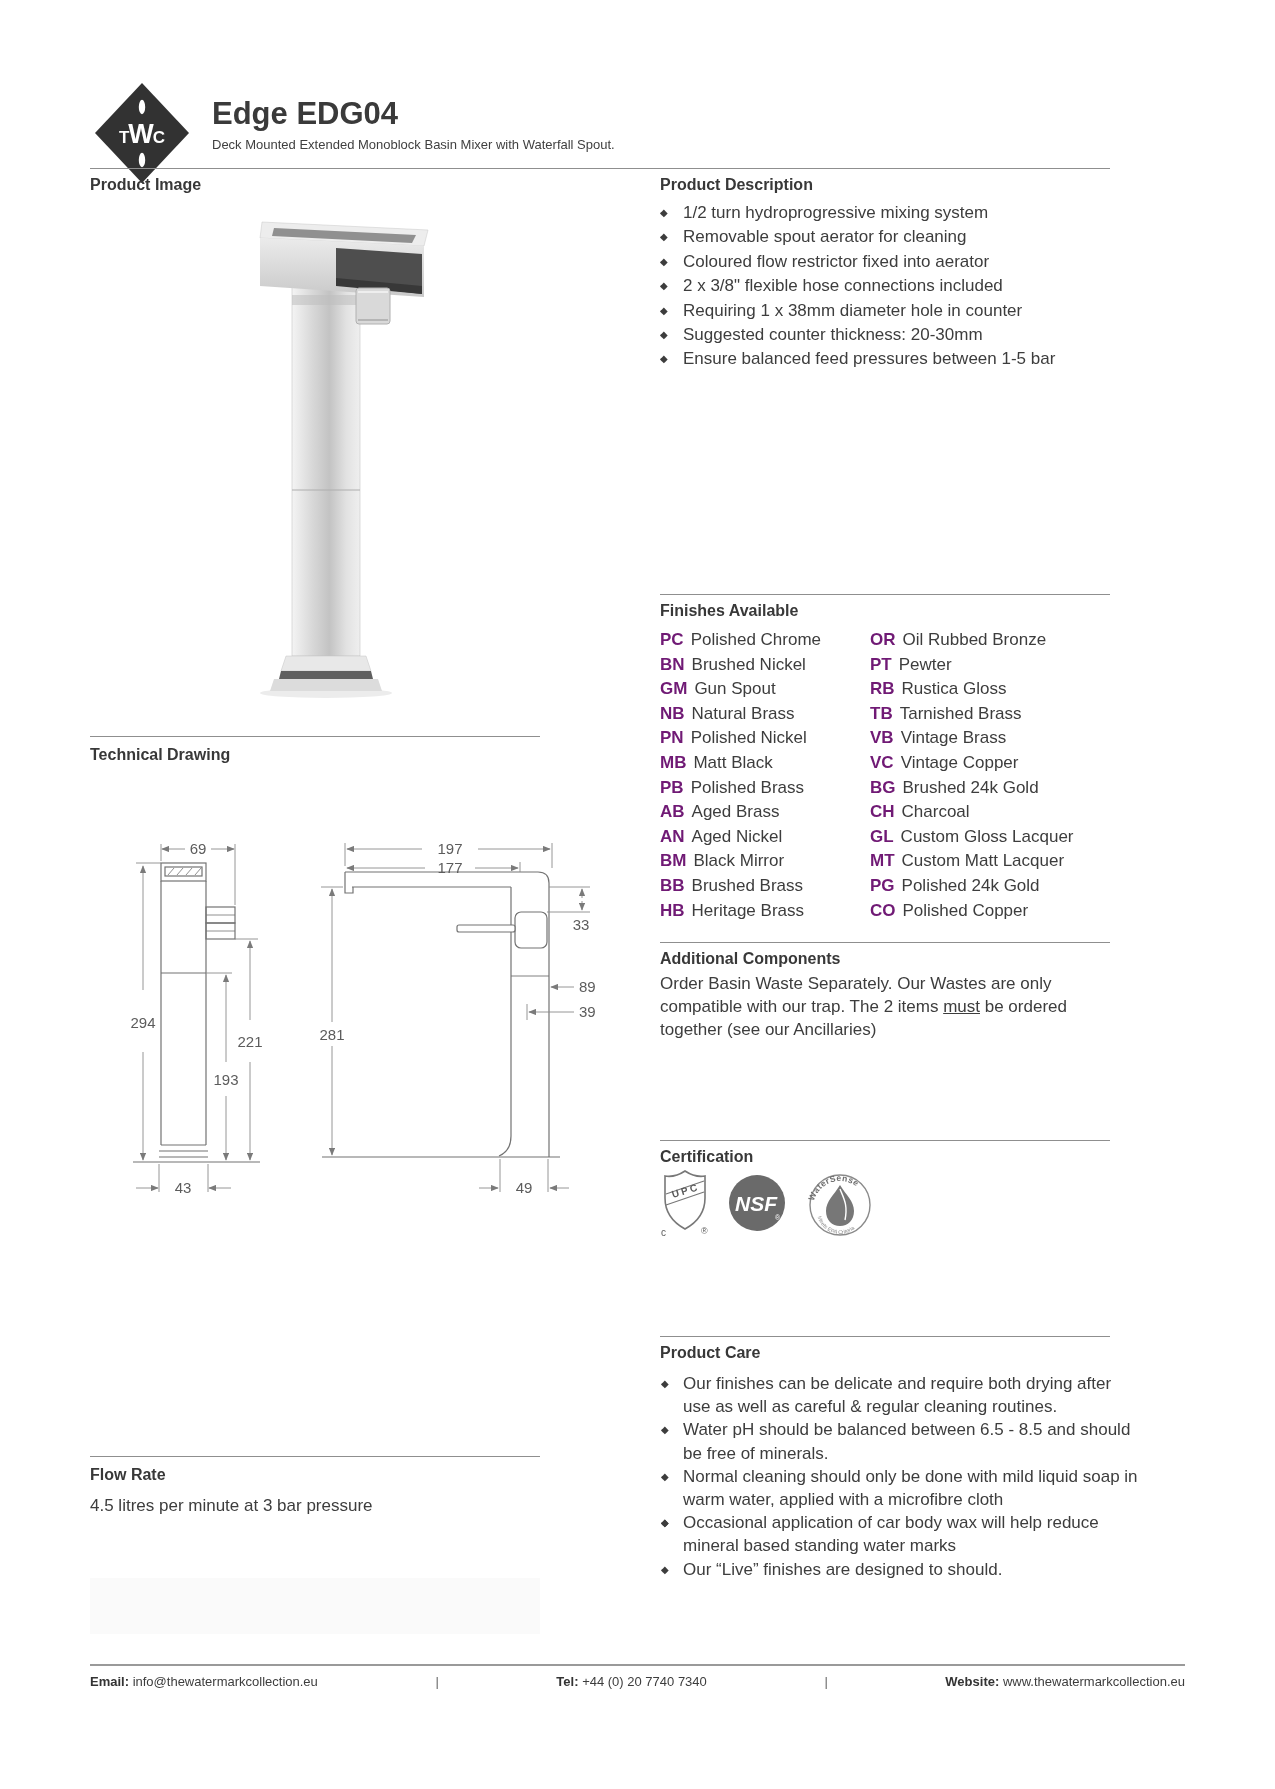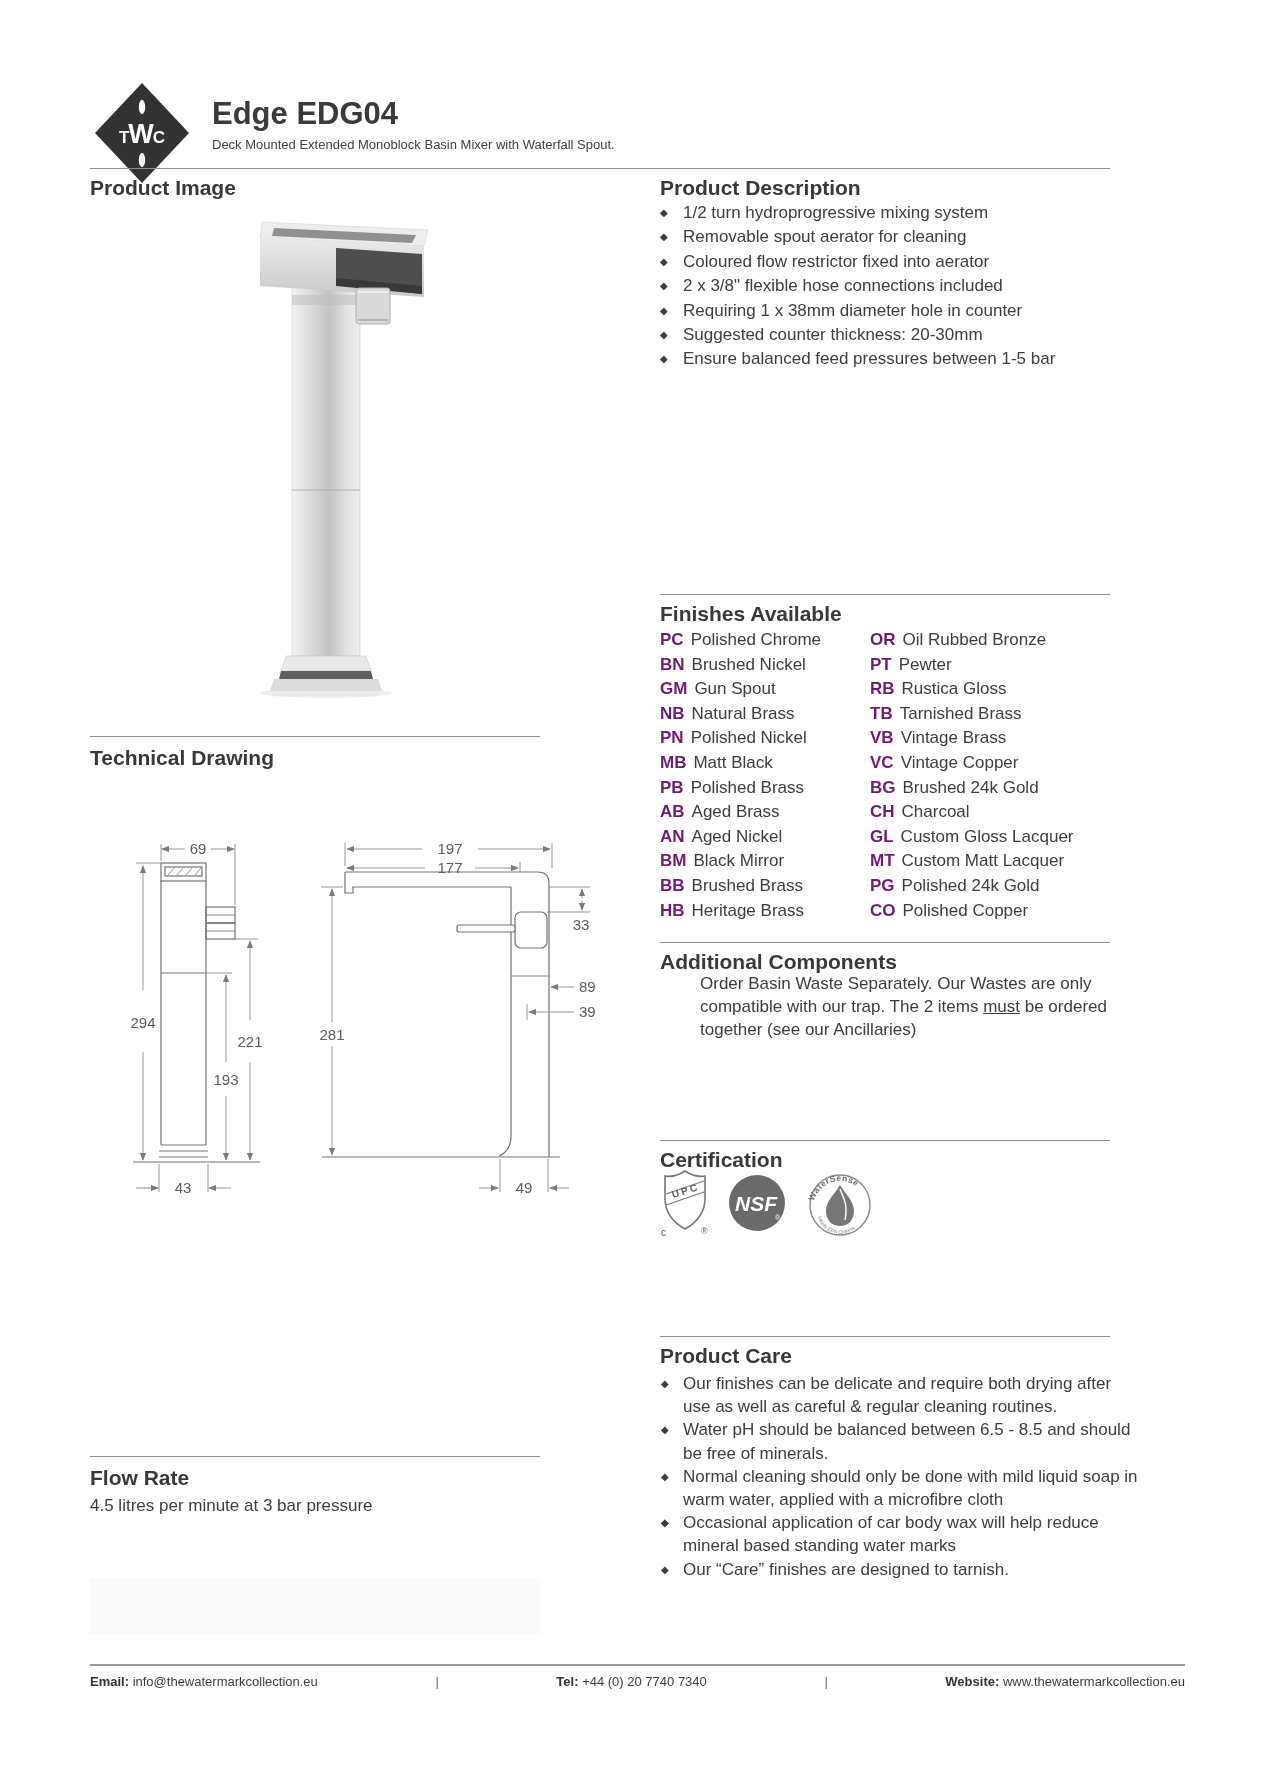--- a/index.html
+++ b/index.html
@@ -1,32 +1,32 @@
 <!DOCTYPE html>
 <html><head>
 <meta charset="utf-8">
 <style>
   html,body{margin:0;padding:0;background:#fff;}
   .page{position:relative;width:1275px;height:1789px;background:#fff;overflow:hidden;
         font-family:"Liberation Sans",sans-serif;color:#3d3d3d;padding-left:6px;}
   .abs{position:absolute;}
-  .h{position:absolute;font-weight:bold;font-size:21px;color:#383838;white-space:nowrap;}
+  .h{position:absolute;font-weight:bold;font-size:16px;color:#383838;white-space:nowrap;}
   .rule{position:absolute;height:1px;background:#8f8f8f;}
   .rule2{position:absolute;height:2px;background:#9a9a9a;}
   .title{position:absolute;font-weight:bold;font-size:31px;color:#3a3a3a;}
   .subtitle{position:absolute;font-size:13px;color:#3f3f3f;}
   .bullets{position:absolute;font-size:17px;}
   .drow{display:flex;line-height:24.4px;}
   .bmark{width:23px;font-size:10px;line-height:24.4px;color:#3d3d3d;flex:0 0 23px;}
   .crow{position:relative;padding-left:23px;line-height:23.2px;}
   .crow .bmark2{position:absolute;left:1px;top:0;font-size:10px;line-height:23.2px;}
   .fcol{position:absolute;font-size:17px;}
   .frow{line-height:24.6px;white-space:nowrap;}
   .frow b{margin-right:7px;color:#701a75;}
-  .para{position:absolute;font-size:17px;line-height:23px;margin-left:40px;}
+  .para{position:absolute;font-size:17px;line-height:23px;}
   .para .u{text-decoration:underline;}
   .flowtext{position:absolute;font-size:17px;}
   .footer{position:absolute;left:90px;top:1674px;width:1095px;display:flex;
           justify-content:space-between;align-items:center;font-size:13px;white-space:nowrap;}
   .footer b{color:#333;}
   .fsep{color:#666;}
   .faintbox{position:absolute;background:#fafafa;}
   svg text{font-family:"Liberation Sans",sans-serif;}
   .dimtext{font-size:15px;fill:#5c5c5c;}
 </style>
@@ -268,21 +268,21 @@
   </svg>
 
   <div class="rule" style="left:660px;top:1336px;width:450px"></div>
   <div class="h" style="left:660px;top:1344px">Product Care</div>
   <div class="bullets" style="left:660px;top:1372px;width:480px">
     <div class="crow"><span class="bmark2">◆</span><span>Our finishes can be delicate and require both drying after use as well as careful &amp; regular cleaning routines.</span></div>
     <div class="crow"><span class="bmark2">◆</span><span>Water pH should be balanced between 6.5 - 8.5 and should be free of minerals.</span></div>
     <div class="crow"><span class="bmark2">◆</span><span>Normal cleaning should only be done with mild liquid soap in warm water, applied with a microfibre cloth</span></div>
     <div class="crow"><span class="bmark2">◆</span></div>
     <div class="crow"><span class="bmark2">◆</span><span>Occasional application of car body wax will help reduce mineral based standing water marks</span></div>
-    <div class="crow"><span class="bmark2">◆</span><span>Our “Care” finishes are designed to tarnish.</span></div>
+    <div class="crow"><span class="bmark2">◆</span><span>Our “Live” finishes are designed to should.</span></div>
   </div>
 
   <div class="rule2" style="left:90px;top:1664px;width:1095px"></div>
   <div class="footer">
     <span><b>Email:</b> <span>info@thewatermarkcollection.eu</span></span>
     <span class="fsep">|</span>
     <span><b>Tel:</b> <span>+44 (0) 20 7740 7340</span></span>
     <span class="fsep">|</span>
     <span><b>Website:</b> <span>www.thewatermarkcollection.eu</span></span>
   </div>

